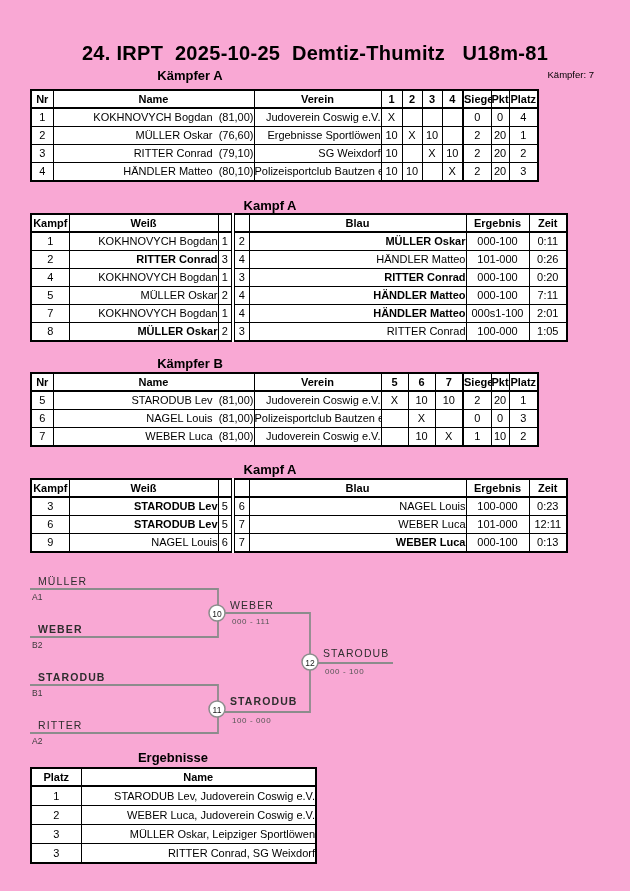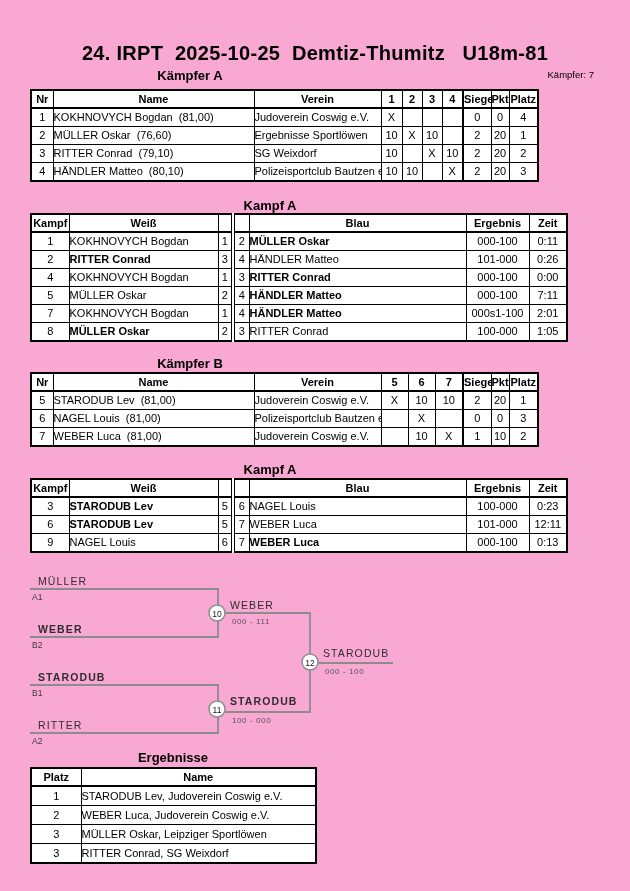--- a/index.html
+++ b/index.html
@@ -10,21 +10,21 @@
   .title { position:absolute; left:0; top:42px; width:630px; text-align:center;
            font-size:20px; font-weight:bold; white-space:pre; letter-spacing:0.3px; }
   .fighters-count { position:absolute; top:69px; right:36px; font-size:9.5px; }
   .sec-title { position:absolute; width:120px; text-align:center; font-size:13px; font-weight:bold; white-space:pre; }
 
   table.tbl { position:absolute; border-collapse:collapse; table-layout:fixed;
               font-size:11px; border:2px solid #000; background:#fff; }
   .tbl th, .tbl td { border:1px solid #000; overflow:hidden; white-space:pre;
                      padding:0; text-align:center; height:17px; line-height:17px; }
   .tbl thead th { height:16px; line-height:16px; border-bottom:2px solid #000; font-weight:bold; }
-  .tbl td.l { text-align:left; }
+  .tbl td.l { text-align:right; }
   .thick-l { border-left:2px solid #000 !important;margin-top:28px; }
   .dbl { border-left:4px double #000 !important; }
   .bold { font-weight:bold; }
   .erg td { height:18px; line-height:18px; }
 
   svg.bracket { position:absolute; left:25px; top:567px; overflow:visible; }
   .bk-line { stroke:#8c8c8c; stroke-width:1.8; fill:none; }
   .bk-circle { fill:#fff; stroke:#8c8c8c; stroke-width:1.5; }
   .bk-name { font-size:10.5px; fill:#2e2e2e; letter-spacing:1.1px; }
   .bk-seed { font-size:8.5px; fill:#3a3a3a; }
@@ -167,21 +167,21 @@
           <td>0:26</td>
         </tr>
 
         <tr>
           <td>4</td>
           <td class="l">KOKHNOVYCH Bogdan</td>
           <td>1</td>
           <td class="dbl">3</td>
           <td class="l bold">RITTER Conrad</td>
           <td>000-100</td>
-          <td>0:00</td>
+          <td>0:20</td>
         </tr>
 
         <tr>
           <td>5</td>
           <td class="l">MÜLLER Oskar</td>
           <td>2</td>
           <td class="dbl">4</td>
           <td class="l bold">HÄNDLER Matteo</td>
           <td>000-100</td>
           <td>7:11</td>

